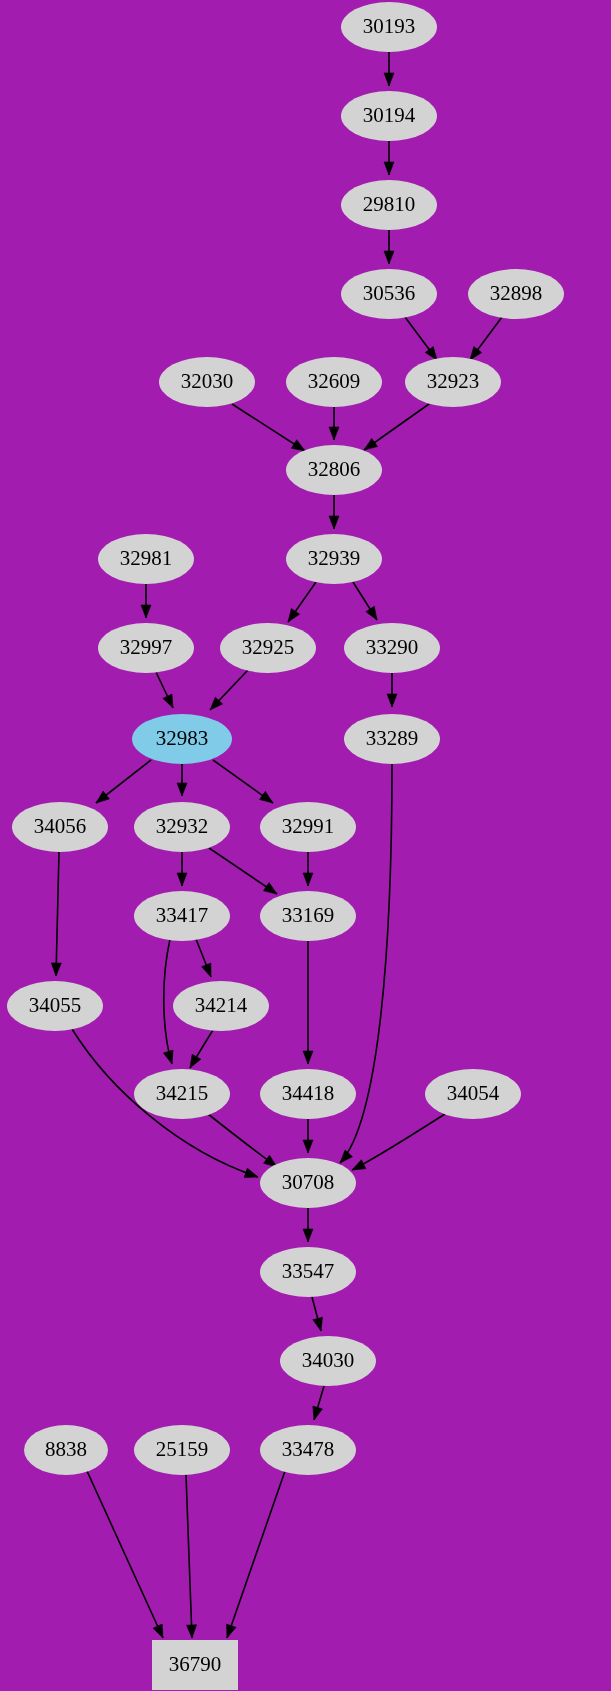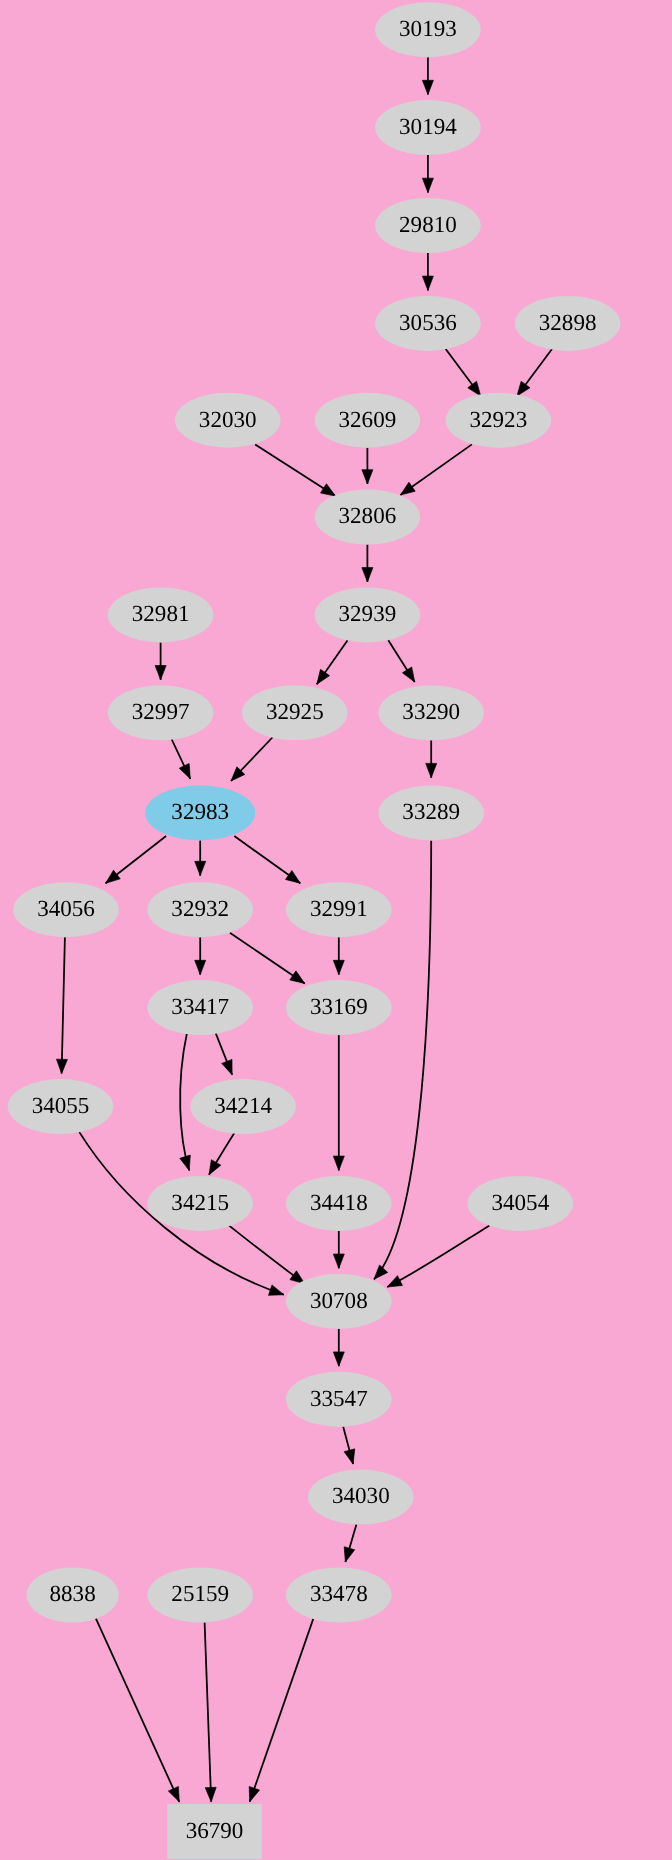--- a/index.html
+++ b/index.html
@@ -4,21 +4,21 @@
 <style>
   html, body {
     margin: 0;
     padding: 0;
     background: #ffffff;
   }
   #graph-root {
     position: relative;
     width: 611px;
     height: 1691px;
-    background: #f9a8d4;
+    background: #a21caf;
     overflow: hidden;
     font-family: "Liberation Serif", "DejaVu Serif", serif;
   }
   #graph-svg {
     position: absolute;
     left: 0;
     top: 0;
     width: 611px;
     height: 1691px;
   }

